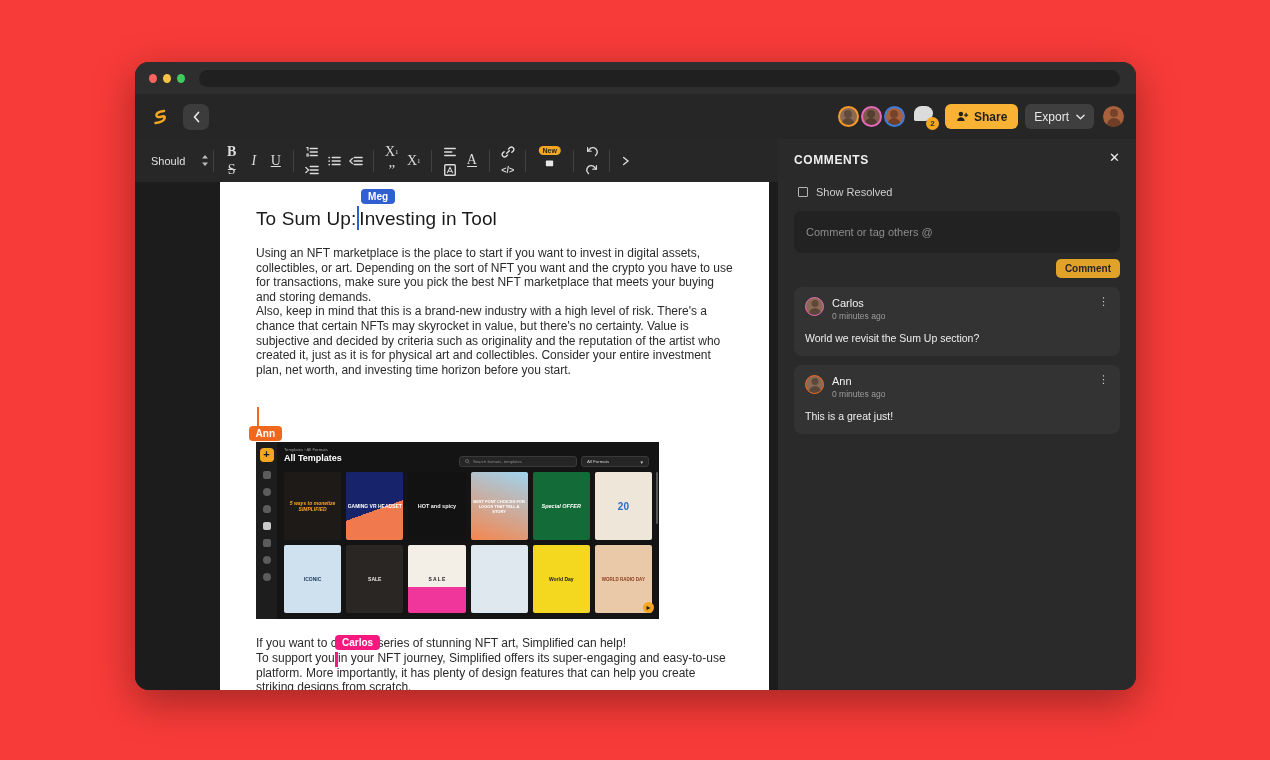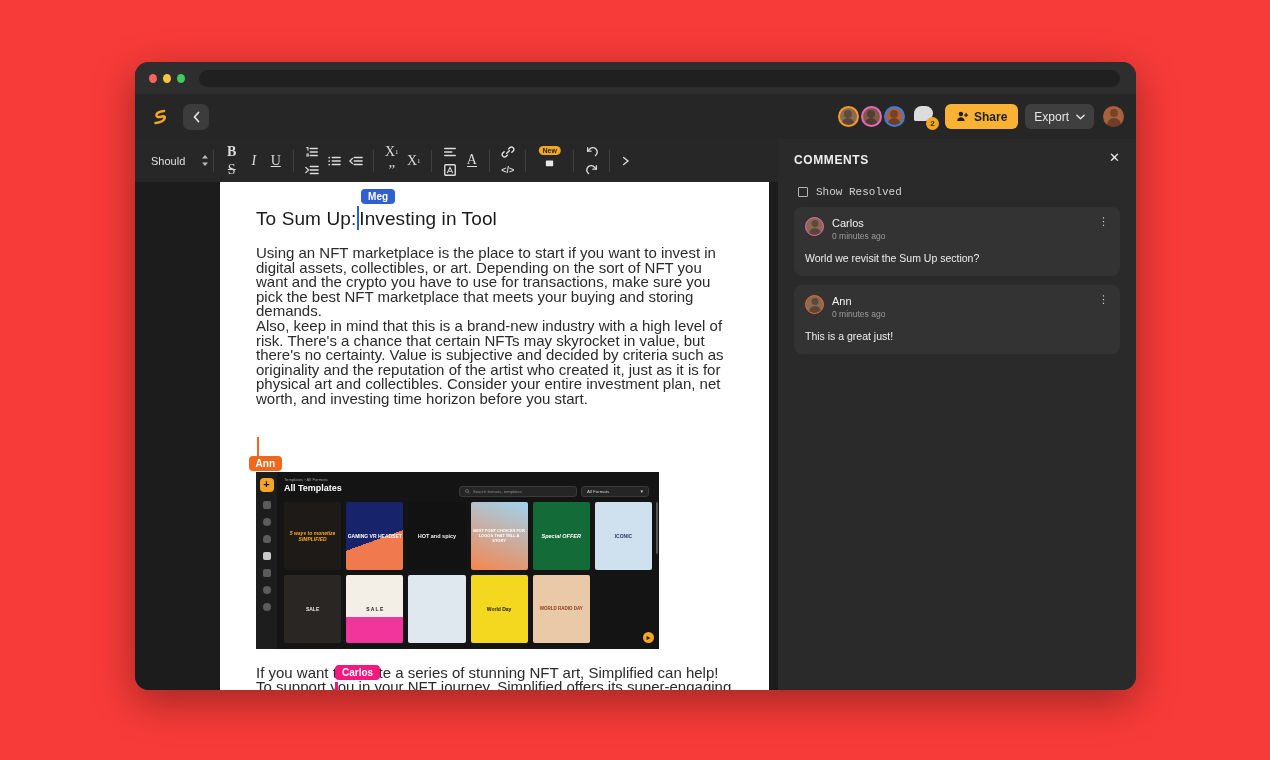--- a/index.html
+++ b/index.html
@@ -203,21 +203,21 @@
     background: #ffffff;
     padding: 26px 36px 0 36px;
   }
   .doc-h1 {
     font-size: 19px; font-weight: normal; color: #1a1a1a;
     letter-spacing: .1px;
     position: relative;
     display: inline-block;
   }
   .doc-p {
-    font-size: 15px; color: #2a2a2a; line-height: 14.6px;
+    font-size: 12px; color: #2a2a2a; line-height: 14.6px;
     margin-top: 14px;
   }
   .doc-h2 {
     font-size: 15.5px; font-weight: normal; color: #1a1a1a;
     margin-top: 30px;
     position: relative; display: inline-block;
   }
 
   
   .cursor-flag {
@@ -292,21 +292,21 @@
     width: 358px;
     background: #2a2a2a;
     padding: 14px 16px 0 16px;
   }
   .cp-head { display: flex; align-items: flex-start; justify-content: space-between; }
   .cp-title { font-size: 12px; font-weight: bold; color: #efefef; letter-spacing: .6px; }
   .cp-close { color: #efefef; font-size: 13px; cursor: pointer; line-height: 10px; }
   .cp-resolved {
     display: flex; align-items: center; gap: 8px;
     margin-top: 19px; padding-left: 4px;
-    color: #cfcfcf; font-size: 11px; cursor: pointer; font-family: Liberation Mono, monospace;
+    color: #cfcfcf; font-size: 11px; cursor: pointer;
   }
   .cbox { width: 10px; height: 10px; border: 1.3px solid #b5b5b5; border-radius: 1px; }
   .cp-input {
     margin-top: 13px;
     height: 42px;
     background: #222222;
     border-radius: 8px;
     color: #8d8d8d; font-size: 11px;
     display: flex; align-items: center;
     padding: 0 12px;
@@ -589,20 +589,23 @@
                 </div>
                 <div class="tile" style="background:#121212;color:#f2f2f2">
                   <span>HOT and spicy</span>
                 </div>
                 <div class="tile" style="background:linear-gradient(200deg,#9fd3ef,#f5864e);color:#fff;font-size:4px;padding:2px;grid-row:span 1">
                   <span>BEST FONT CHOICES FOR LOGOS THAT TELL A STORY</span>
                 </div>
                 <div class="tile" style="background:#136b37;color:#fff;font-style:italic">
                   <span>Special OFFER</span>
                 </div>
+                <div class="tile" style="background:#efe6da;color:#2d6cc0;font-size:10px">
+                  <span>20</span>
+                </div>
 
                 <div class="tile" style="background:#cfe0ef;color:#1d3c5c;font-size:5px">
                   <span>ICONIC</span>
                 </div>
                 <div class="tile" style="background:#2a2623;color:#e8e8e8;font-size:5px">
                   <span>SALE</span>
                 </div>
                 <div class="tile" style="background:linear-gradient(180deg,#f3efe7 62%,#f0369b 62%);color:#1a1a1a;font-size:5px">
                   <span>S A L E</span>
                 </div>
@@ -636,20 +639,26 @@
       <div class="cp-head">
         <div class="cp-title">COMMENTS</div>
         <div class="cp-close">✕</div>
       </div>
 
       <div class="cp-resolved">
         <span class="cbox"></span>
         <span>Show Resolved</span>
       </div>
 
+      <div class="cp-input">
+        <span>Comment or tag others @</span>
+      </div>
+      <div class="cp-submit-row">
+        <button class="cp-submit">Comment</button>
+      </div>
 
       <div class="comment-card">
         <div class="cc-top">
           <div class="cc-avatar" style="border-color:#e668b8"></div>
           <div>
             <div class="cc-name">Carlos</div>
             <div class="cc-time">0 minutes ago</div>
           </div>
           <div class="cc-menu">⋮</div>
         </div>

